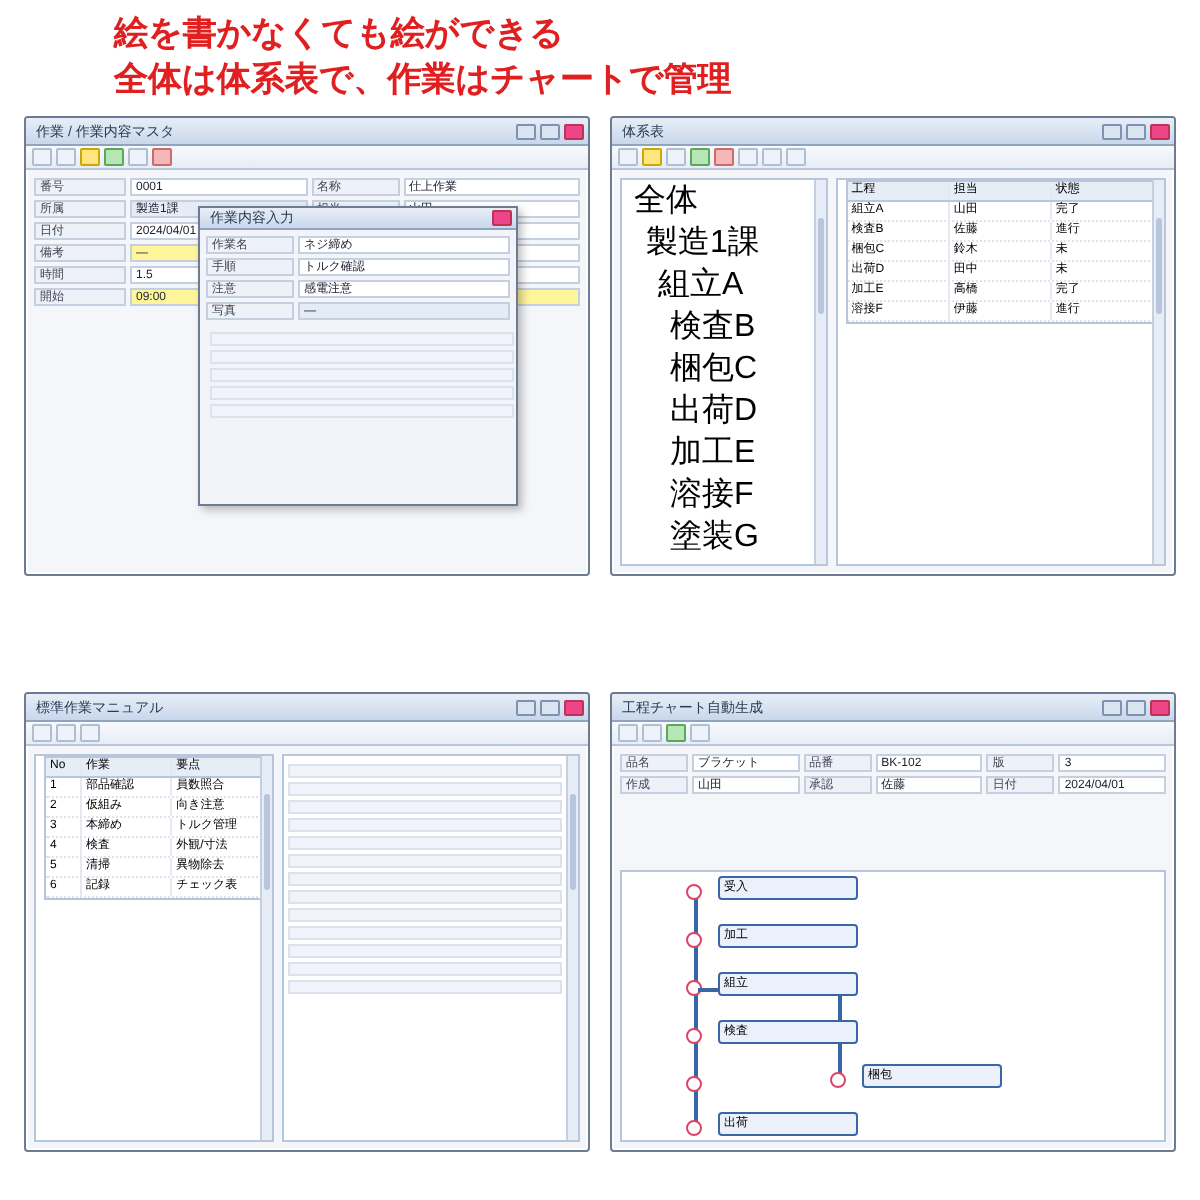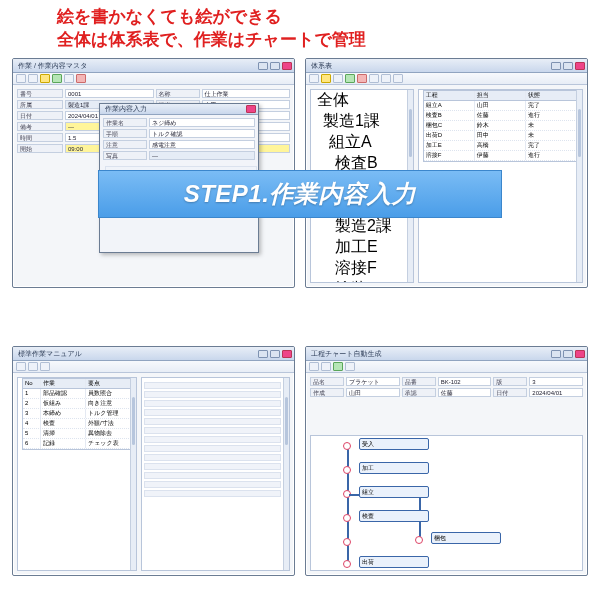--- a/index.html
+++ b/index.html
@@ -210,21 +210,20 @@
       <div class="body">
         <div class="split">
           <div class="pane" style="flex:0 0 38%;">
             <div id="tree-nodes">
                 <div class="node" style="padding-left: 6px;"><span class="ico"></span>全体</div>
                 <div class="node" style="padding-left: 12px;"><span class="ico"></span>製造1課</div>
                 <div class="node sel" style="padding-left: 18px;"><span class="ico"></span>組立A</div>
                 <div class="node" style="padding-left: 24px;"><span class="ico"></span>検査B</div>
                 <div class="node" style="padding-left: 24px;"><span class="ico"></span>梱包C</div>
                 <div class="node" style="padding-left: 24px;"><span class="ico"></span>出荷D</div>
-                <div class="node" style="padding-left: 24px;"><span class="ico"></span>製造2課</div>
                 <div class="node" style="padding-left: 24px;"><span class="ico"></span>加工E</div>
                 <div class="node" style="padding-left: 24px;"><span class="ico"></span>溶接F</div>
                 <div class="node" style="padding-left: 24px;"><span class="ico"></span>塗装G</div>
               </div>
             <div class="sb">
                 <div class="thumb"></div>
               </div>
           </div>
           <div class="pane" style="flex:1;">
             <div class="tbl" style="top:0;">
@@ -268,21 +267,20 @@
             </div>
             <div class="sb">
                 <div class="thumb"></div>
               </div>
           </div>
         </div>
       </div>
     </div>
   </div>
 
-  <div class="step-banner step1">STEP1.作業内容入力</div>
 
 
   <div class="row-screens row2">
 
     <div class="appwin">
       <div class="titlebar">
         <div class="t">標準作業マニュアル</div>
         <div class="winbtn"></div>
         <div class="winbtn"></div>
         <div class="winbtn close"></div>

